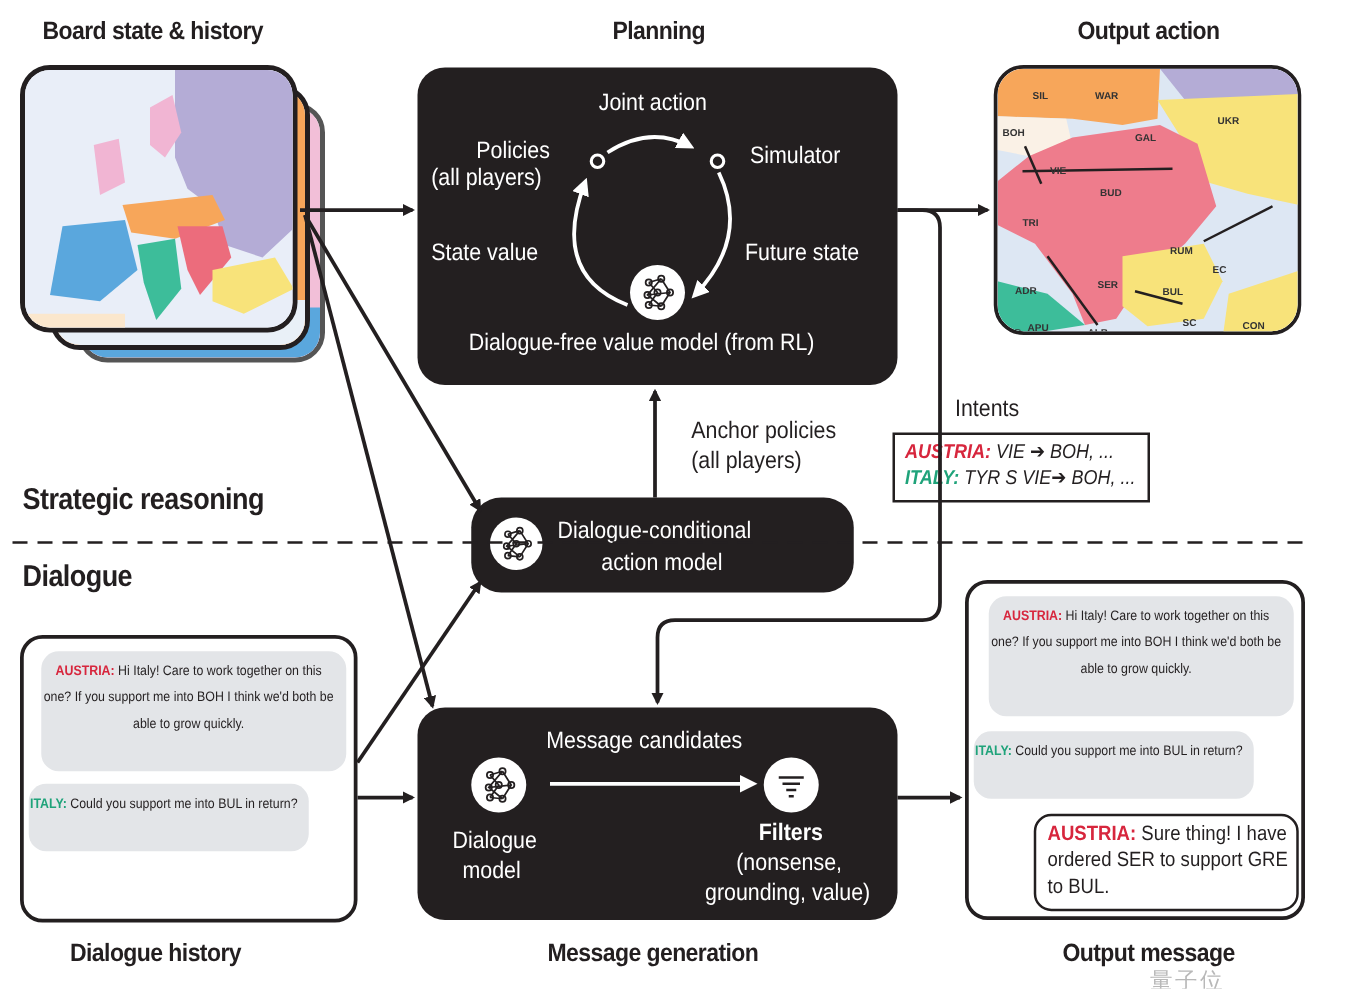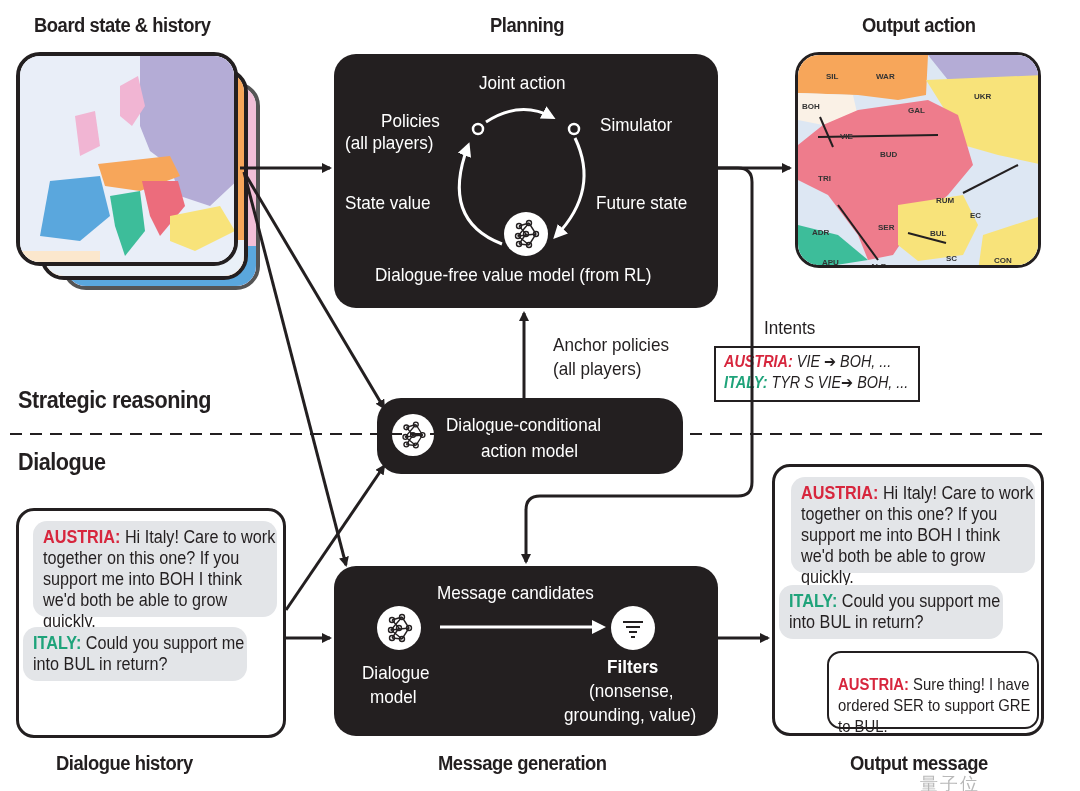--- a/index.html
+++ b/index.html
@@ -12,22 +12,22 @@
   .black-box { position: absolute; background: #231f20; border-radius: 22px; color: #fff; }
   .wtxt { position: absolute; color: #fff; font-size: 19px; white-space: nowrap; transform: scaleX(0.9); transform-origin: left top; }
   .btxt { position: absolute; color: #231f20; font-size: 19px; white-space: nowrap; transform: scaleX(0.9); transform-origin: left top; }
 
   .nn-circle { position: absolute; background: #fff; border-radius: 50%; }
   .nn-circle svg { position: absolute; left: 0; top: 0; width: 100%; height: 100%; }
 
   .map-card { position: absolute; border: 4px solid #231f20; border-radius: 24px; overflow: hidden; background: #eef2f8; }
 
   .chat-box { position: absolute; border: 3px solid #231f20; border-radius: 18px; background: #fff; }
-  .bubble { position: absolute; background: #e3e5e8; border-radius: 14px; font-size: 18px; line-height: 21px; color: #231f20; padding: 6px 10px; }
-  .bubble-outline { position: absolute; background: #fff; border: 2px solid #231f20; border-radius: 14px; font-size: 16.5px; line-height: 21px; color: #231f20; padding: 21px 9px; }
+  .bubble { position: absolute; background: #e3e5e8; border-radius: 14px; font-size: 11px; line-height: 21px; color: #231f20; padding: 6px 0; text-align: center; }
+  .bubble-outline { position: absolute; background: #fff; border: 2px solid #231f20; border-radius: 14px; font-size: 16.5px; line-height: 21px; color: #231f20; padding: 4px 9px; }
   .spk-austria { color: #d7263d; font-weight: bold; }
   .spk-italy { color: #1fa37a; font-weight: bold; }
   .inner { display: inline-block; transform: scaleX(0.9); transform-origin: left top; }
 
   .intents-box { position: absolute; border: 2.5px solid #231f20; background: #fff; font-size: 16px; line-height: 21px; padding: 3px 8px; white-space: nowrap; }
 
   svg.overlay { position: absolute; left: 0; top: 0; width: 1080px; height: 791px; pointer-events: none; }
 
   .watermark { position: absolute; left: 920px; top: 772px; font-size: 18px; color: #b8b8b8; font-family: "DejaVu Sans", sans-serif; letter-spacing: 2px; }
 </style>

